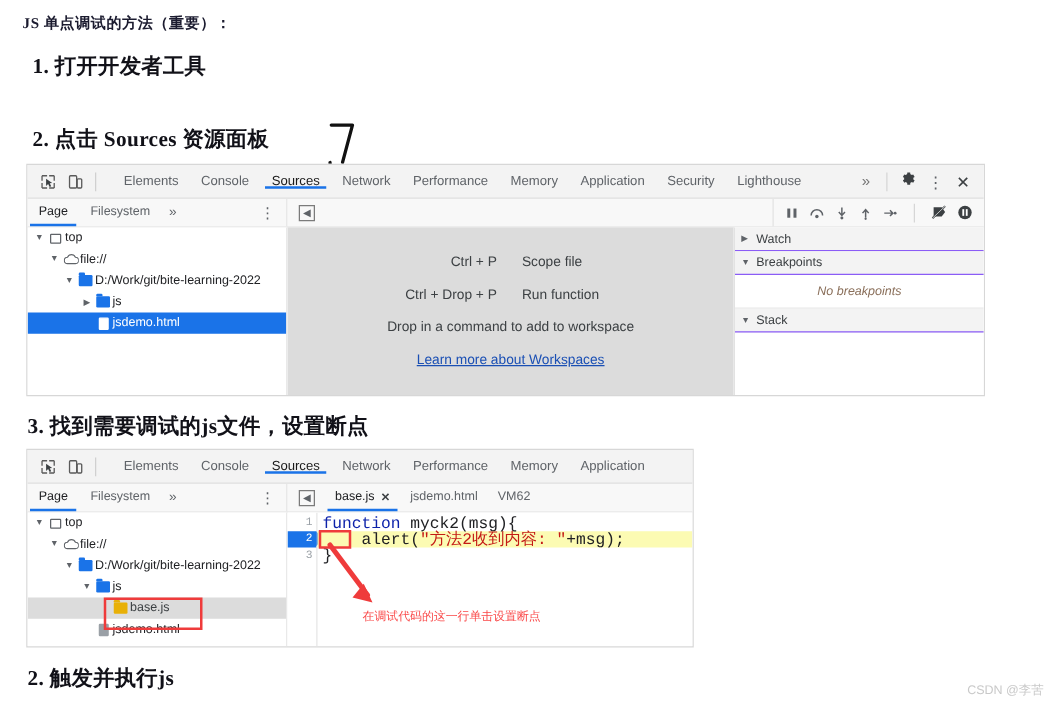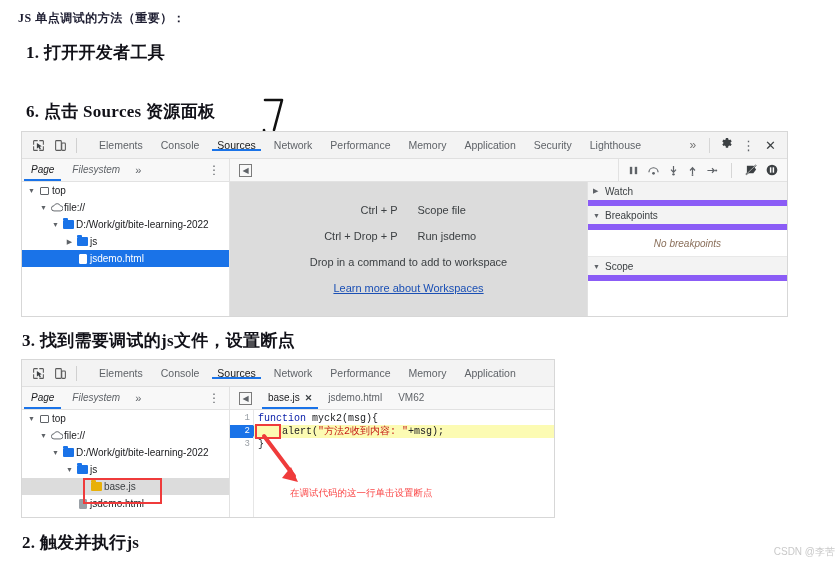--- a/index.html
+++ b/index.html
@@ -145,21 +145,20 @@
     background: #f8f8f8;
   }
   .nav-tab {
     font-size: 10px;
     color: #5f6368;
     padding: 0 9px;
     line-height: 22px;
     height: 100%;
     position: relative;
     white-space: nowrap;
-    font-style: italic;
   }
   .nav-tab.active { color: #202124; }
   .nav-tab.active::after {
     content: "";
     position: absolute; left: 2px; right: 2px; bottom: 0;
     height: 2px; background: #1a73e8;
   }
   .nav-more { font-size: 11px; color: #5f6368; padding: 0 6px; }
   .nav-kebab {
     margin-left: auto;
@@ -294,21 +293,21 @@
     background: #ffffff;
     border-left: 1px solid #e2e2e2;
     box-sizing: border-box;
     font-size: 10px;
   }
   .ds-header {
     display: flex; align-items: center;
     height: 18px;
     padding-left: 5px;
     background: #f3f3f3;
-    border-bottom: 6px solid #8b5cf6;
+    border-bottom: 1px solid #8b5cf6;
     color: #3c4043;
     gap: 4px;
   }
   .ds-caret { font-size: 7px; color: #5f6368; width: 8px; }
   .ds-content {
     height: 26px;
     display: flex; align-items: center; justify-content: center;
     font-style: italic;
     color: #8a6f5a;
     border-bottom: 1px solid #e8e8e8;
@@ -357,21 +356,21 @@
   }
   .code-area {
     flex: 1;
     padding-top: 2px;
     position: relative;
   }
   .code-line {
     height: 13px;
     line-height: 13px;
     font-family: "Liberation Mono", monospace;
-    font-size: 10px;
+    font-size: 13px;
     color: #202124;
     white-space: pre;
     padding-left: 4px;
     box-sizing: border-box;
   }
   .code-line.hl { background: #fcfbb3; }
   .kw { color: #0d22aa; }
   .fn { color: #202124; }
   .str { color: #c41a16; }
 
@@ -404,21 +403,21 @@
     color: #c9c9c9;
     white-space: nowrap;
     font-family: "Liberation Sans", sans-serif;
   }
 </style>
 </head>
 <body>
 
 <div class="doc-h1">JS 单点调试的方法（重要）：</div>
 <div class="doc-step" id="step1">1. 打开开发者工具</div>
-<div class="doc-step" id="step2">6. 点击 Sources 资源面板</div>
+<div class="doc-step" id="step2">2. 点击 Sources 资源面板</div>
 <div class="doc-step" id="step3">3. 找到需要调试的js文件，设置断点</div>
 <div class="doc-step" id="step4">2. 触发并执行js</div>
 
 <svg class="pen-arrow" viewBox="0 0 30 40">
   <path d="M3 4 L20 4 L12 34" stroke="#111" stroke-width="2.6" fill="none" stroke-linecap="round" stroke-linejoin="round"></path>
 </svg>
 <svg class="pen-arrow2" viewBox="0 0 28 34">
   <path d="M8 2 L10 24" stroke="#111" stroke-width="2.6" fill="none" stroke-linecap="round"></path>
   <path d="M3 17 L11 28 L17 14" stroke="#111" stroke-width="2.8" fill="none" stroke-linecap="round" stroke-linejoin="round"></path>
 </svg>
@@ -565,39 +564,39 @@
       </div>
     </div>
 
     <div class="empty-pane">
       <div class="shortcut-row">
         <span class="sc-key">Ctrl + P</span>
         <span class="sc-desc">Scope file</span>
       </div>
       <div class="shortcut-row">
         <span class="sc-key">Ctrl + Drop + P</span>
-        <span class="sc-desc">Run jsdemo</span>
+        <span class="sc-desc">Run function</span>
       </div>
       <div class="drop-line">Drop in a command to add to workspace</div>
       <a class="learn-link" href="#">Learn more about Workspaces</a>
     </div>
 
     <div class="debug-sidebar">
       <div class="ds-header">
         <span class="ds-caret">▶</span>
         <span>Watch</span>
       </div>
       <div class="ds-header">
         <span class="ds-caret">▼</span>
         <span>Breakpoints</span>
       </div>
       <div class="ds-content">No breakpoints</div>
       <div class="ds-header">
         <span class="ds-caret">▼</span>
-        <span>Scope</span>
+        <span>Stack</span>
       </div>
     </div>
   </div>
 </div>
 
 <div class="devtools" id="panel2">
 
   <div class="dt-tabbar">
     <div class="dt-tool-icons">
       <div class="dt-icon-btn">

